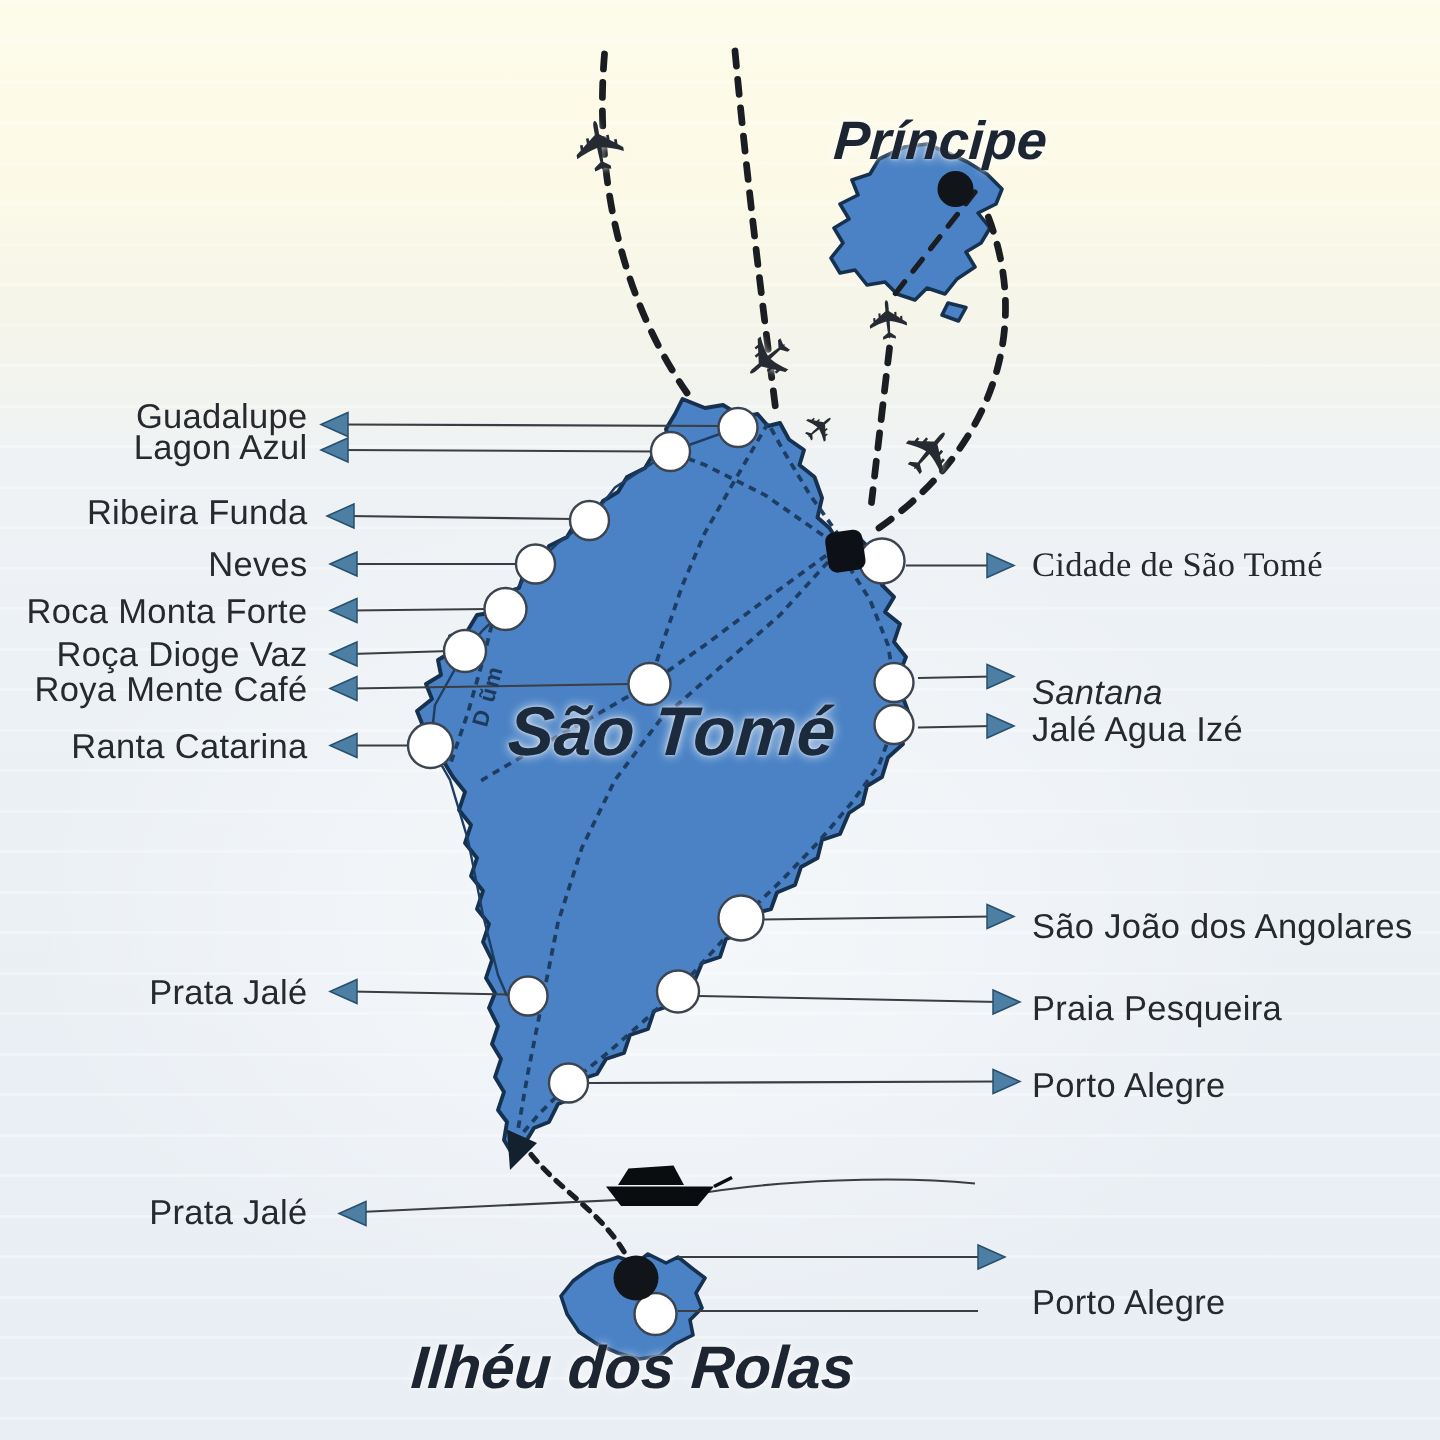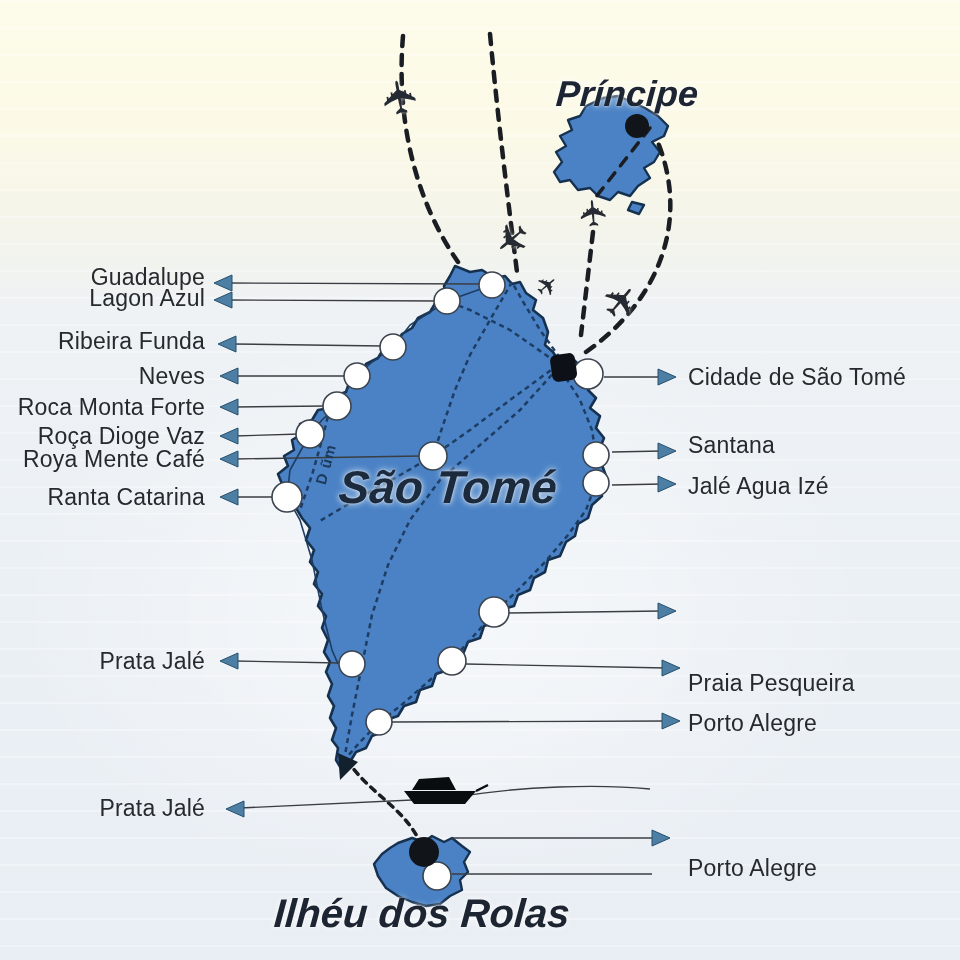--- a/index.html
+++ b/index.html
@@ -196,21 +196,22 @@
   <div class="lbl lbl-left" style="left:-5px;top:285px;">Lagon Azul</div>
   <div class="lbl lbl-left" style="left:-5px;top:328px;">Ribeira Funda</div>
   <div class="lbl lbl-left" style="left:-5px;top:363px;">Neves</div>
   <div class="lbl lbl-left" style="left:-5px;top:394px;">Roca Monta Forte</div>
   <div class="lbl lbl-left" style="left:-5px;top:423px;">Roça Dioge Vaz</div>
   <div class="lbl lbl-left" style="left:-5px;top:446px;">Roya Mente Café</div>
   <div class="lbl lbl-left" style="left:-5px;top:484px;">Ranta Catarina</div>
   <div class="lbl lbl-left" style="left:-5px;top:648px;">Prata Jalé</div>
   <div class="lbl lbl-left" style="left:-5px;top:795px;">Prata Jalé</div>
 
-  <div class="lbl lbl-right" style="left:688px;top:364px;">Cidade de São Tomé</div>
-  <div class="lbl lbl-right" style="left:688px;top:432px;">Santana</div>
+  <div class="lbl lbl-right" style="left:688px;top:364px;font-family:Liberation Serif, serif;">Cidade de São Tomé</div>
+  <div class="lbl lbl-right" style="left:688px;top:448px;font-style:italic;">Santana</div>
   <div class="lbl lbl-right" style="left:688px;top:473px;">Jalé Agua Izé</div>
-  <div class="lbl lbl-right" style="left:688px;top:659px;margin-top:11px;">Praia Pesqueira</div>
+  <div class="lbl lbl-right" style="left:688px;top:604px;">São João dos Angolares</div>
+  <div class="lbl lbl-right" style="left:688px;top:659px;">Praia Pesqueira</div>
   <div class="lbl lbl-right" style="left:688px;top:710px;">Porto Alegre</div>
   <div class="lbl lbl-right" style="left:688px;top:855px;">Porto Alegre</div>
 
   <div class="road-label" style="left:312px;top:482px;">D ũm</div>
 </div>
 
 </body></html>

